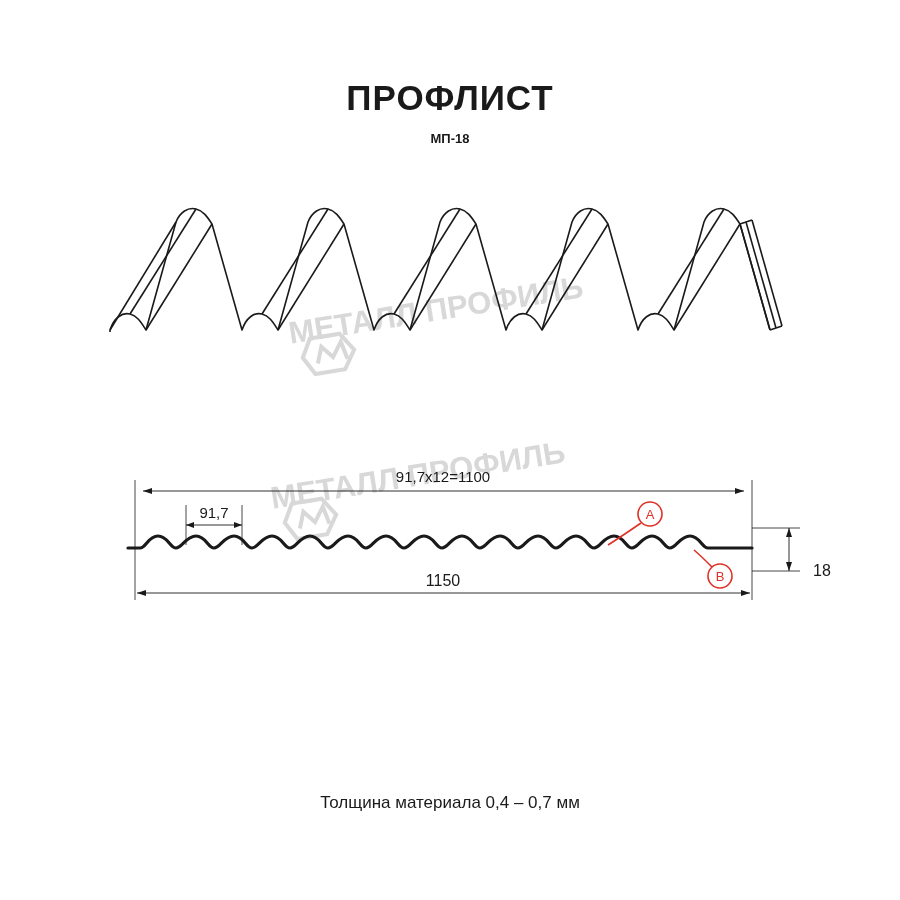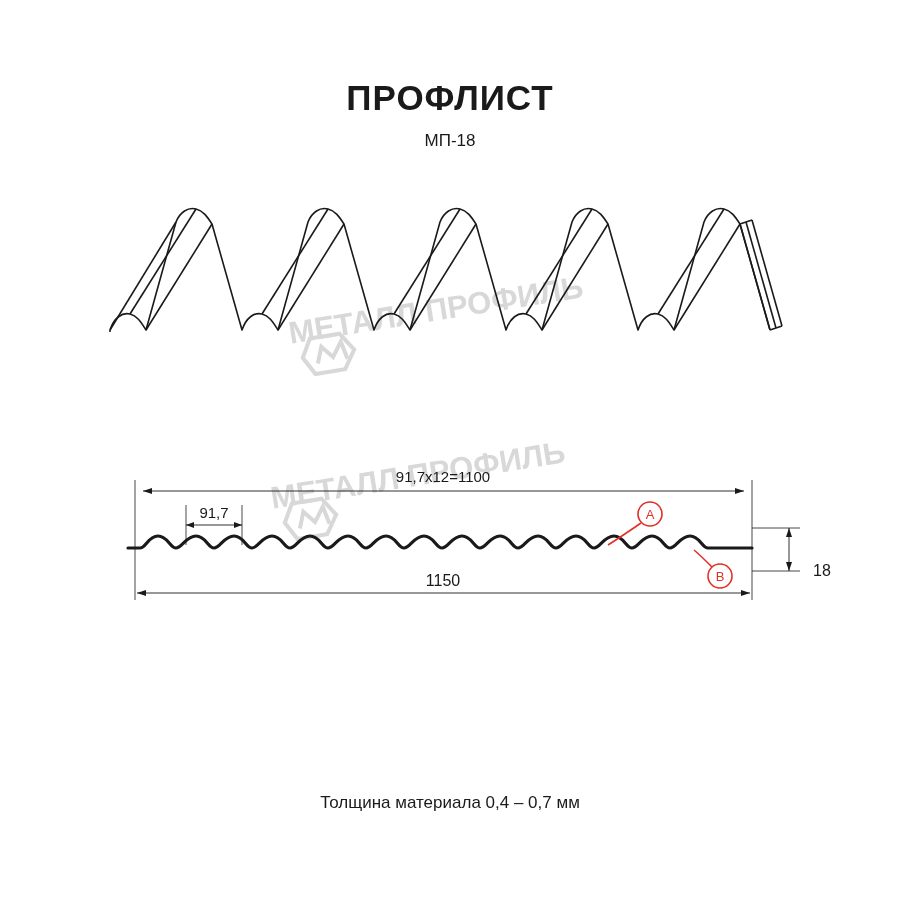--- a/index.html
+++ b/index.html
@@ -30,22 +30,22 @@
     font-weight: bold;
     letter-spacing: 1px;
     color: #1a1a1a;
   }
   .subtitle {
     position: absolute;
     top: 131px;
     left: 0;
     width: 900px;
     text-align: center;
-    font-size: 17px;
-    font-weight: normal;
+    font-size: 13px;
+    font-weight: bold;
     color: #1a1a1a;
   }
   .footer-note {
     position: absolute;
     top: 793px;
     left: 0;
     width: 900px;
     text-align: center;
     font-size: 17px;
     font-weight: normal;

